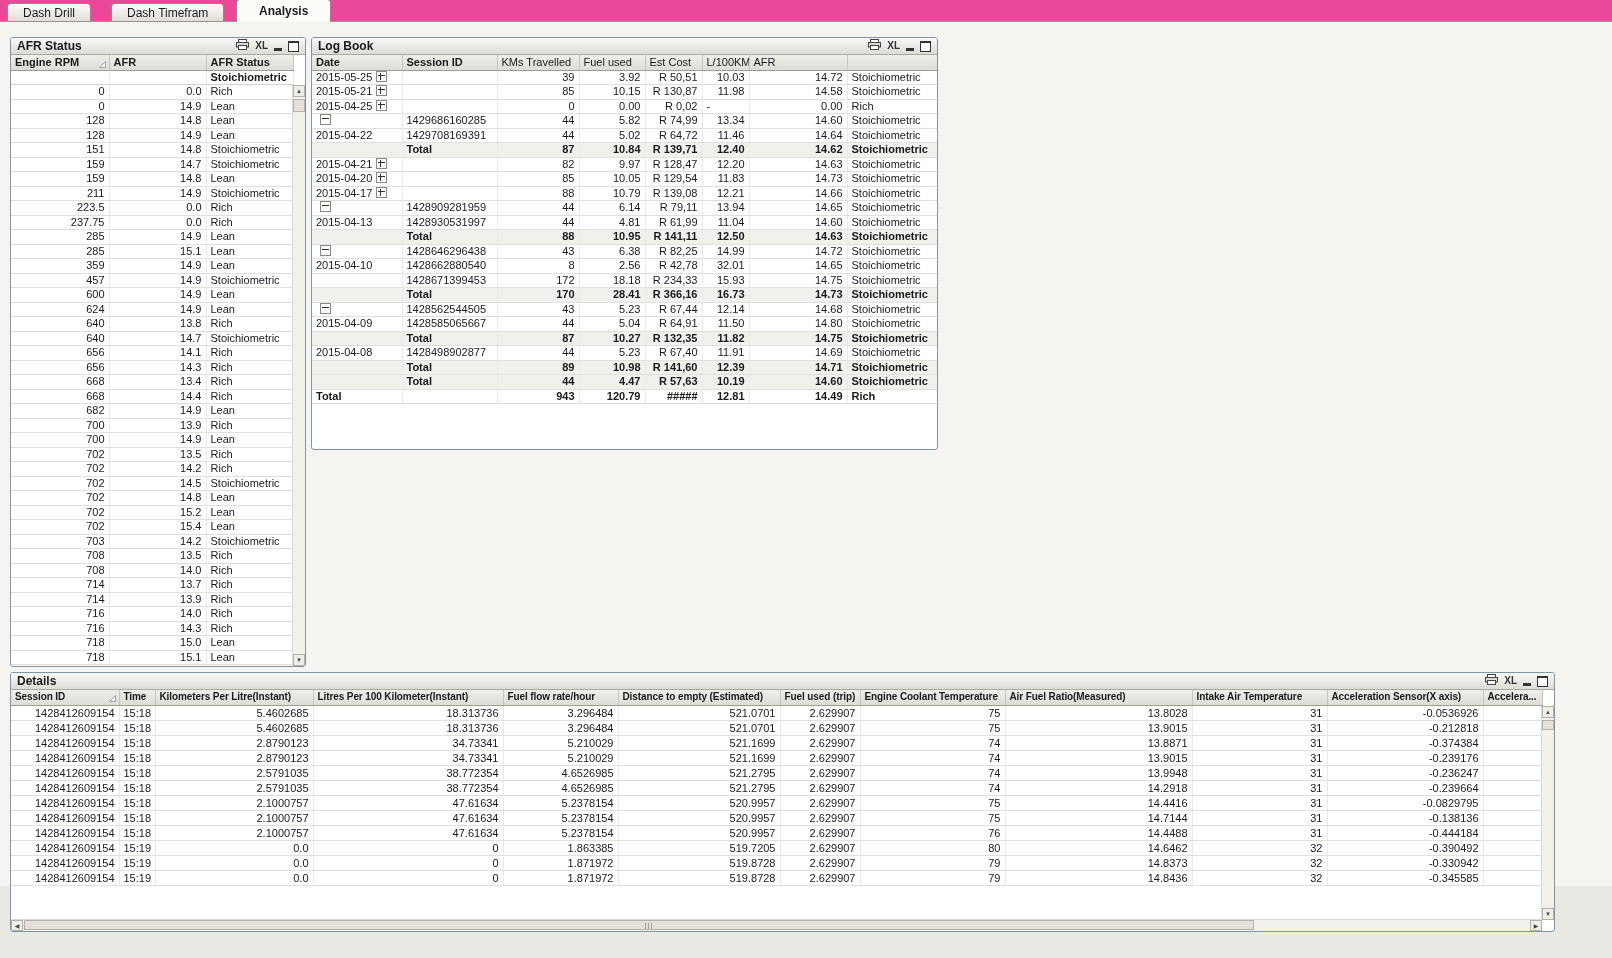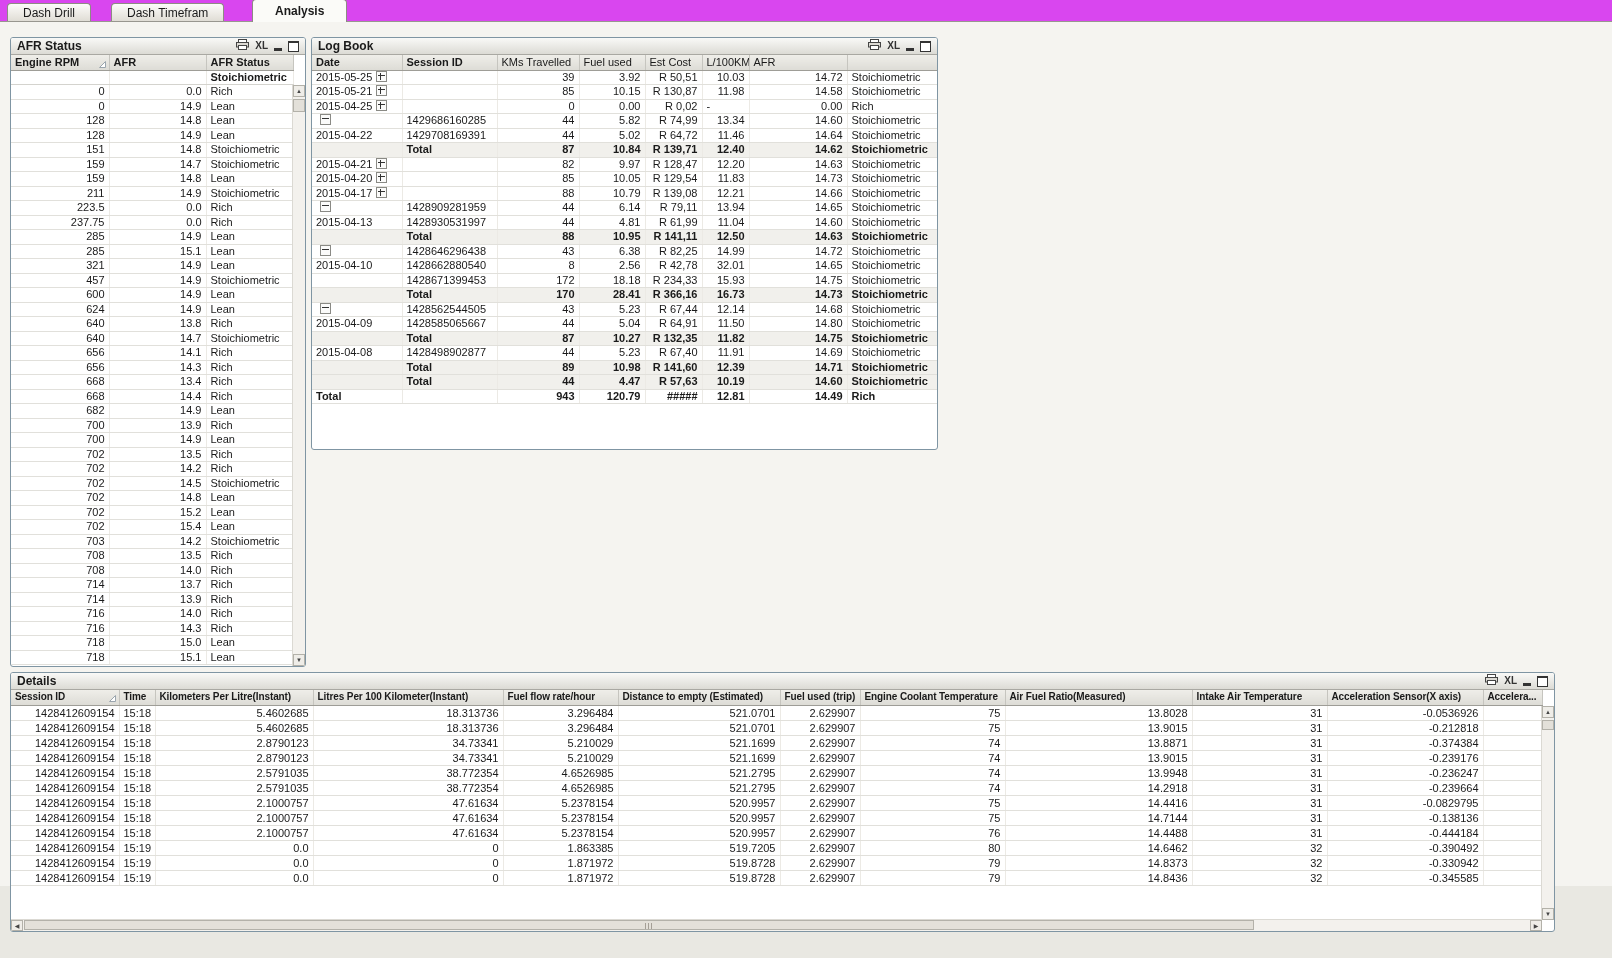--- a/index.html
+++ b/index.html
@@ -1,20 +1,20 @@
 <!DOCTYPE html>
 <html><head>
 <meta charset="utf-8">
 <style>
   html,body{margin:0;padding:0}
   body{width:1612px;height:958px;position:relative;overflow:hidden;
        background:#f5f4f0;font-family:"Liberation Sans",sans-serif;color:#1a1a1a}
   .bottom-band{position:absolute;left:0;top:886px;width:1612px;height:72px;background:#e9e8e2}
   
-  .tabstrip{position:absolute;left:0;top:0;width:1612px;height:22px;background:#d946ef}
+  .tabstrip{position:absolute;left:0;top:0;width:1612px;height:22px;background:#ec4899}
   .tabline{position:absolute;left:0;top:21px;width:1612px;height:1px;background:#98968f;z-index:1}
   .tab{position:absolute;bottom:0;display:inline-flex;align-items:center;justify-content:center;
        height:18px;padding:0 15px;font-size:12px;border:1px solid #8d8b84;border-bottom:none;
        border-radius:4px 4px 0 0;background:linear-gradient(#fdfcfa,#dedbd3);z-index:0;cursor:default}
   .tab.active{height:22px;background:#fbfbf8;font-weight:bold;z-index:2;padding:0 22px}
   
   .panel{position:absolute;background:#fff;border:1px solid #7f95a3;border-radius:3px;
          box-sizing:border-box;overflow:hidden}
   .caption{height:17px;display:flex;align-items:center;padding:0 6px;box-sizing:border-box;
            background:linear-gradient(#f9f9f7,#dcdbd5);border-bottom:1px solid #a9a8a2;
@@ -53,21 +53,21 @@
   .sthumb{position:absolute;background:#e3e0d9;border:1px solid #b3b1a9;box-sizing:border-box}
   .grip{position:absolute;top:2px;width:8px;height:6px;
         background:repeating-linear-gradient(90deg,#a49f96 0 1px,transparent 1px 3px)}
 </style>
 </head>
 <body>
 
 <div class="tabstrip">
     <div class="tab" style="left: 7px;">Dash Drill</div>
     <div class="tab" style="left: 111px;">Dash Timefram</div>
-    <div class="tab active" style="left: 236px; margin-left: 16px;">Analysis</div>
+    <div class="tab active" style="left: 236px;">Analysis</div>
   </div>
 <div class="tabline"></div>
 <div class="bottom-band"></div>
 
 <div class="panel" id="afr-panel" style="left:10px;top:37px;width:296px;height:630px">
   <div class="caption">
     <span>AFR Status</span>
     <span class="cap-icons">
         <span><svg width="13" height="11" viewBox="0 0 13 11">
             <rect x="2.5" y="0.5" width="8" height="3" fill="#fff" stroke="#444"></rect>
@@ -154,21 +154,21 @@
           <td class="num">285</td>
           <td class="num">14.9</td>
           <td>Lean</td>
         </tr>
         <tr>
           <td class="num">285</td>
           <td class="num">15.1</td>
           <td>Lean</td>
         </tr>
         <tr>
-          <td class="num">321</td>
+          <td class="num">359</td>
           <td class="num">14.9</td>
           <td>Lean</td>
         </tr>
         <tr>
           <td class="num">457</td>
           <td class="num">14.9</td>
           <td>Stoichiometric</td>
         </tr>
         <tr>
           <td class="num">600</td>

